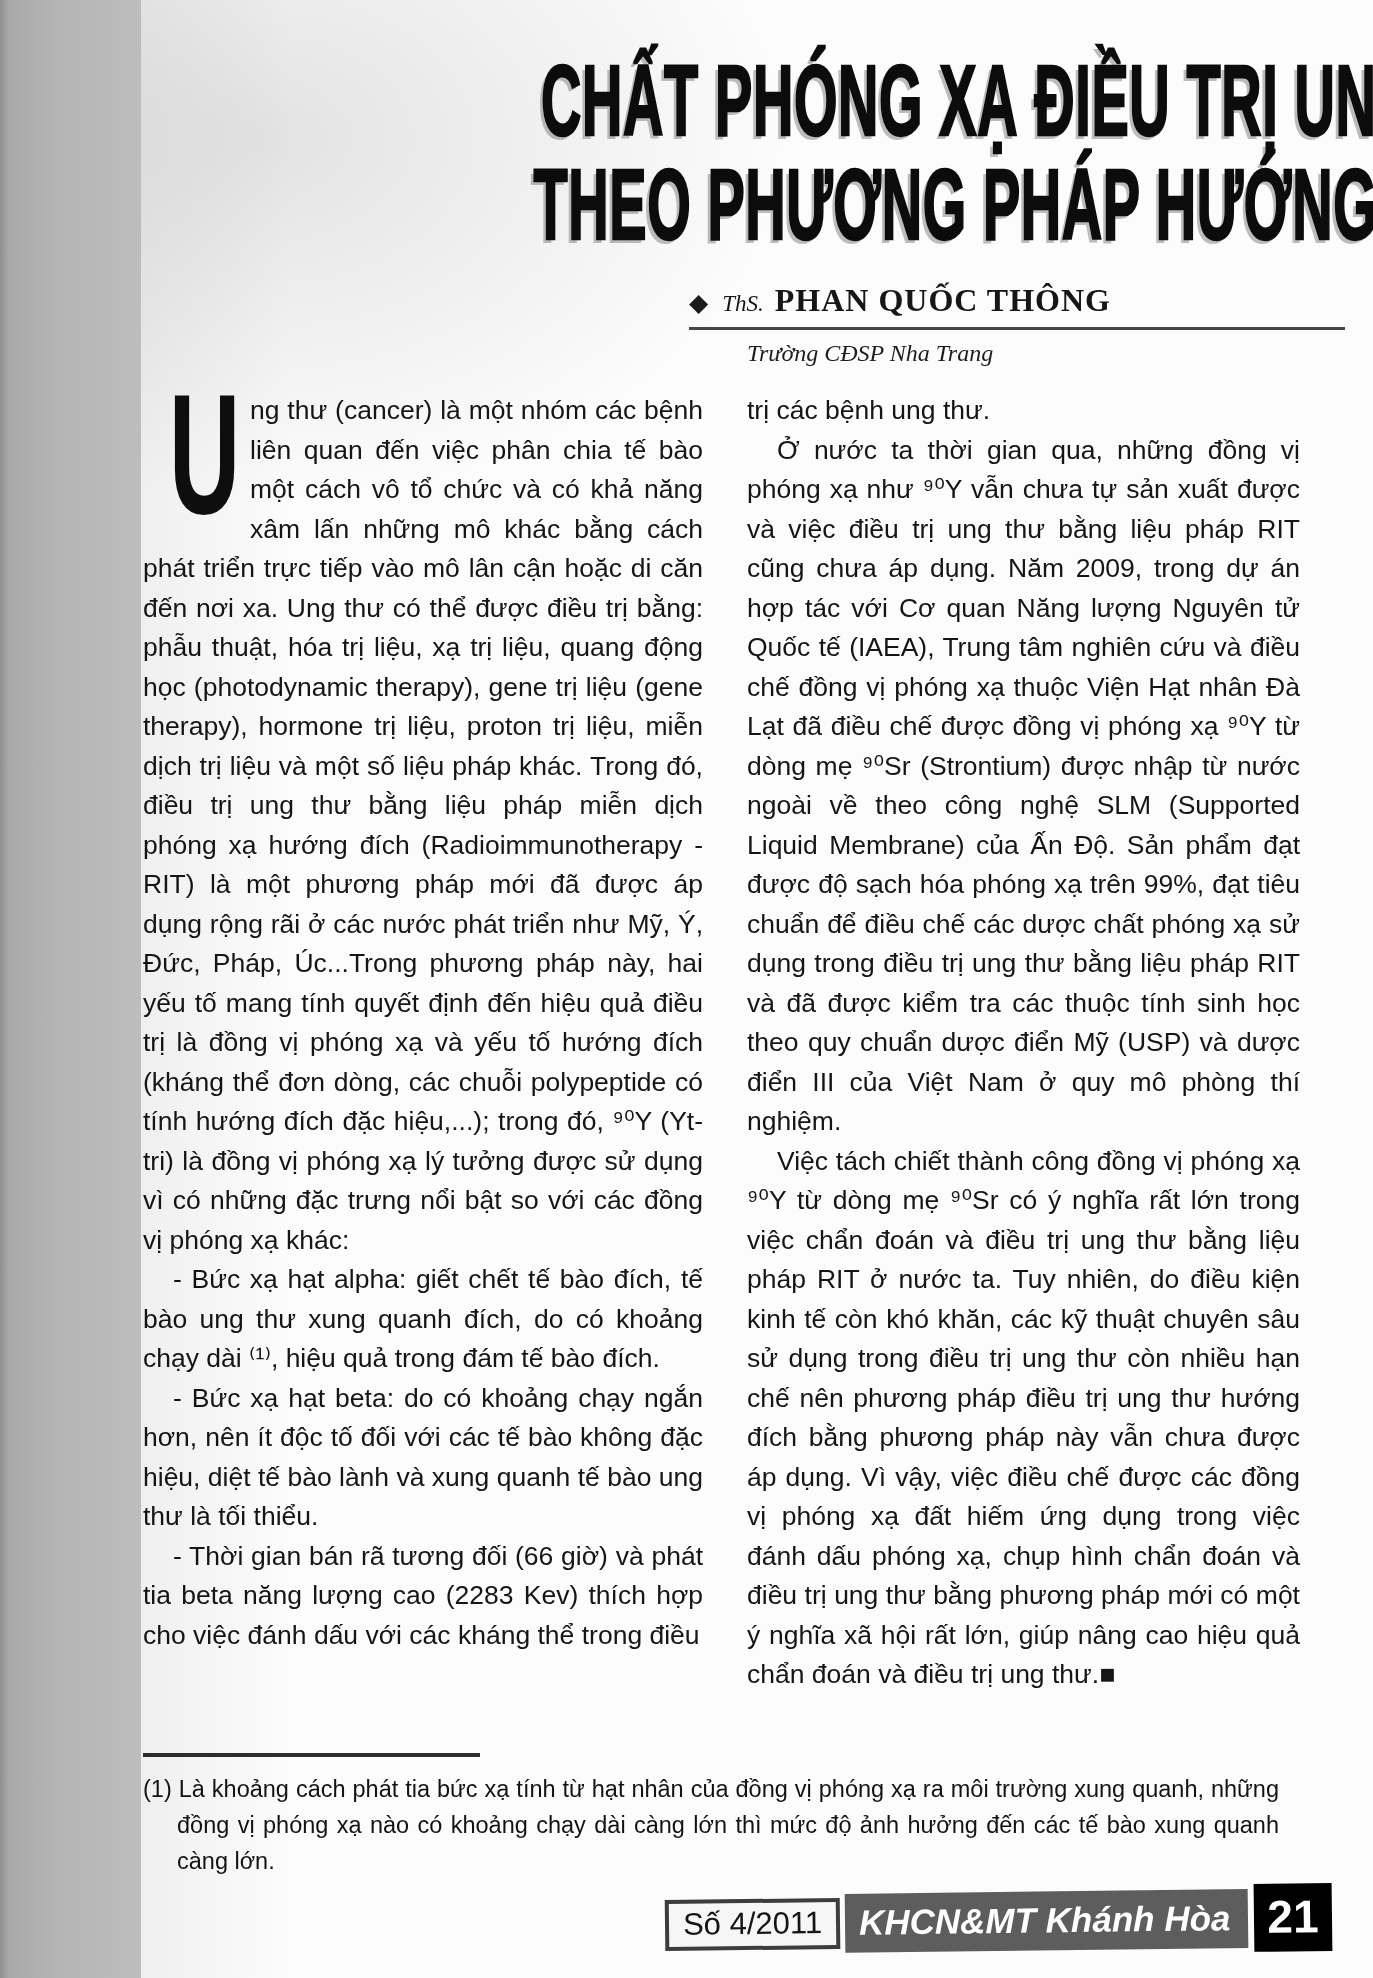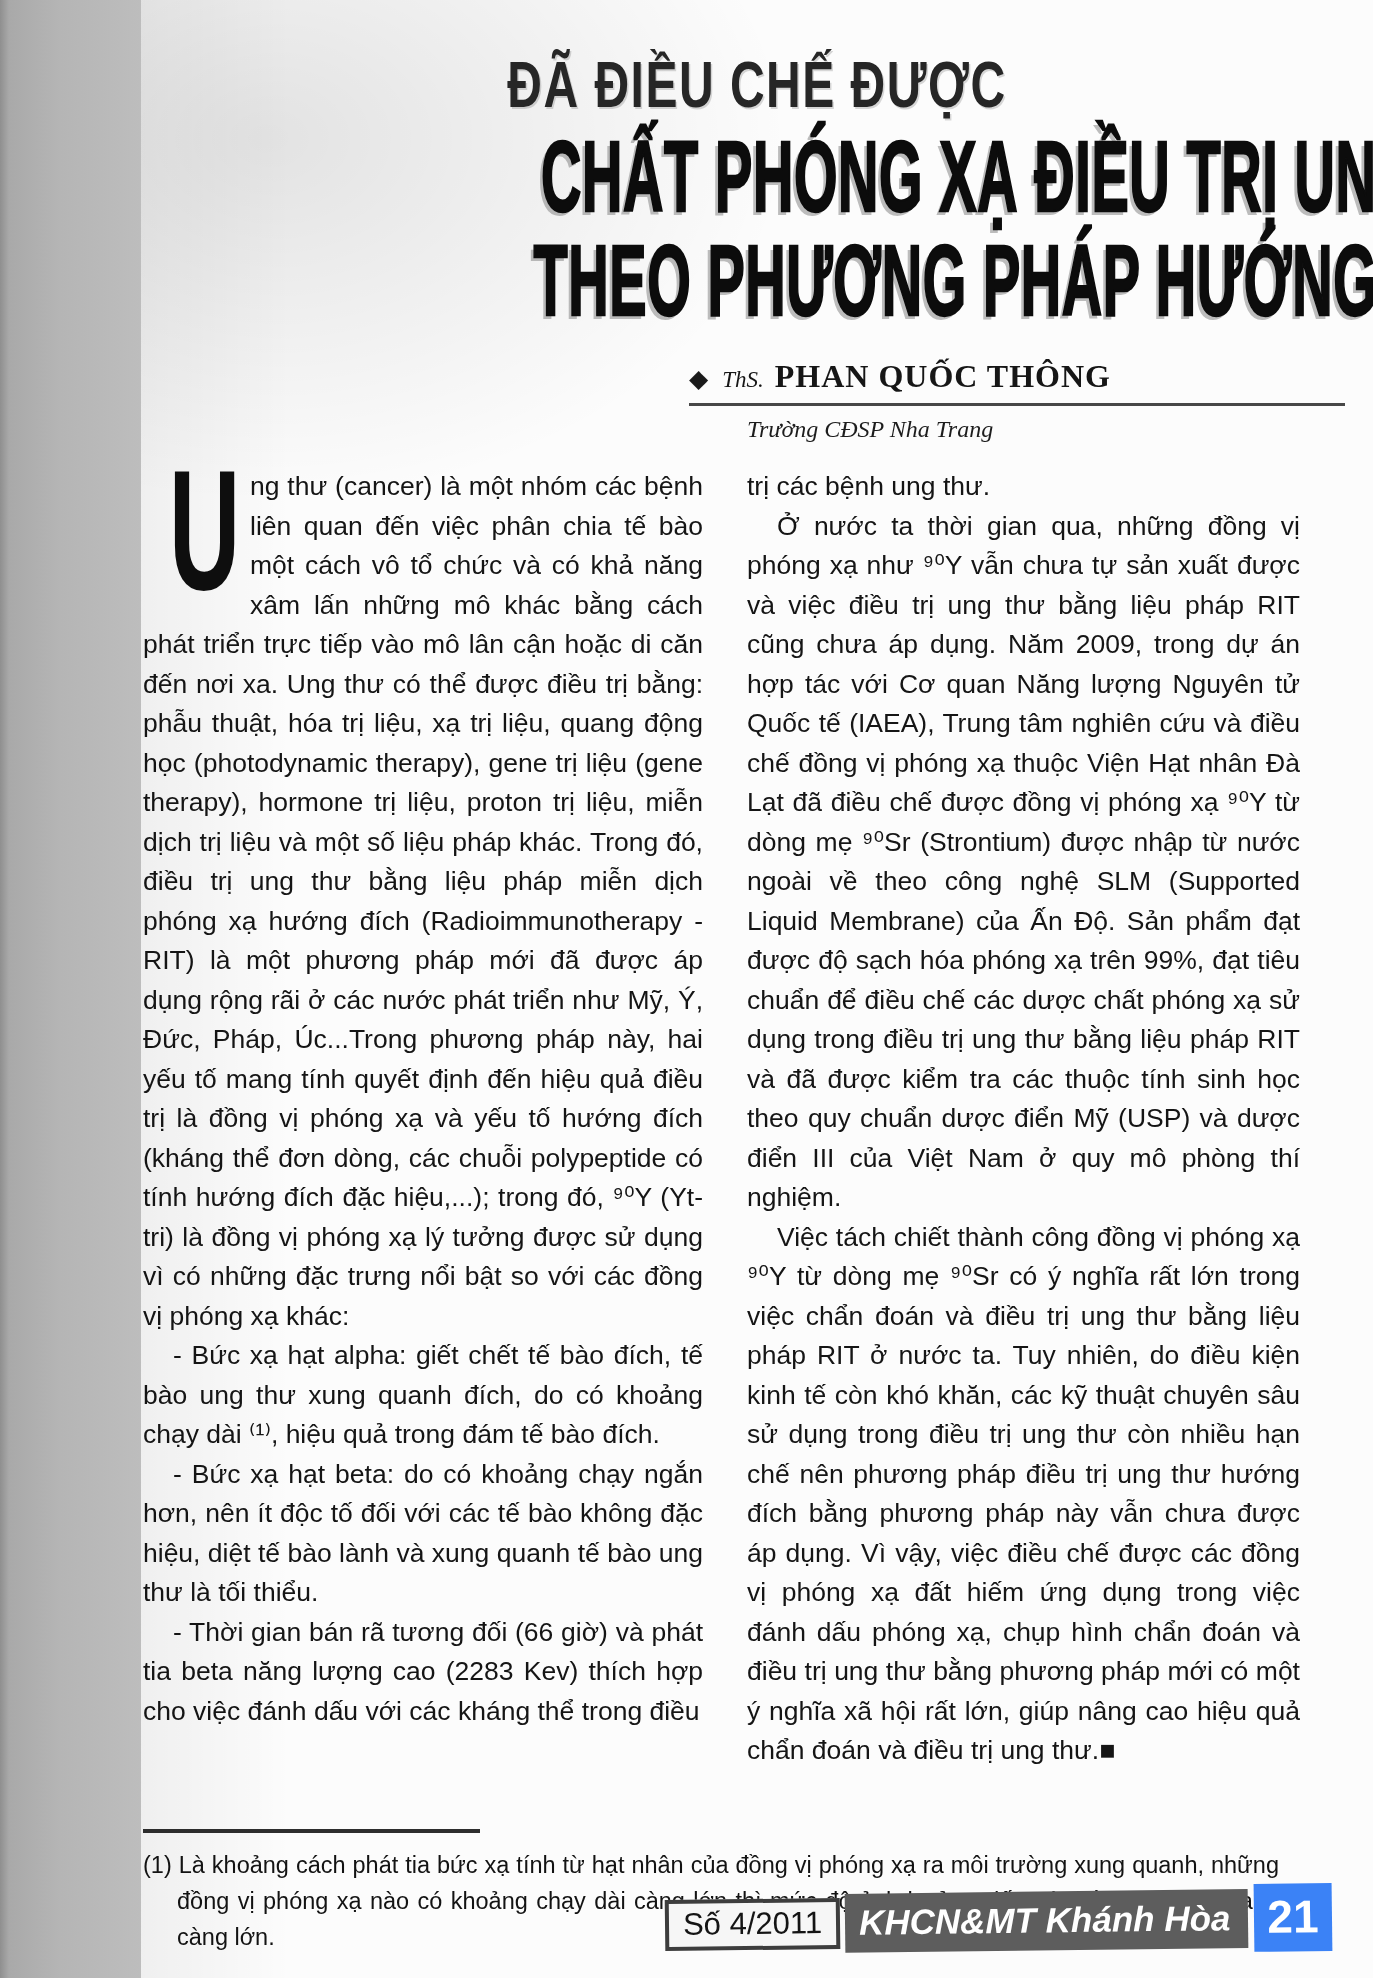--- a/index.html
+++ b/index.html
@@ -77,35 +77,32 @@
   .issue-box{
     background:#f6f6f6;border:4px solid #3d3d3d;color:#141414;
     font-size:31px;padding:5px 14px 7px;line-height:1;
   }
   .journal-bar{
     background:#5d5d5d;color:#ffffff;font-weight:700;font-style:italic;
     font-size:35px;line-height:1;padding:11px 18px 13px 14px;margin-left:5px;
     white-space:nowrap;
   }
   .pagenum{
-    background:#3b82f6;color:#ffffff;font-weight:700;font-size:46px;line-height:1;
+    background:#000000;color:#ffffff;font-weight:700;font-size:46px;line-height:1;
     padding:10px 13px 12px;margin-left:6px;
   }
 </style>
 </head>
 <body>
 
 <div class="scan-band"></div>
 
 <div class="sheet">
 
   <header class="masthead">
-    <div class="kicker">
-      <span class="cond">ĐÃ ĐIỀU CHẾ ĐƯỢC</span>
-    </div>
     <h1 class="title-line">
       <span class="cond">CHẤT PHÓNG XẠ ĐIỀU TRỊ UNG THƯ</span>
     </h1>
     <h1 class="title-line">
       <span class="cond">THEO PHƯƠNG PHÁP HƯỚNG ĐÍCH</span>
     </h1>
   </header>
 
   <div class="author-wrap">
     <span class="author-diamond">◆</span>

